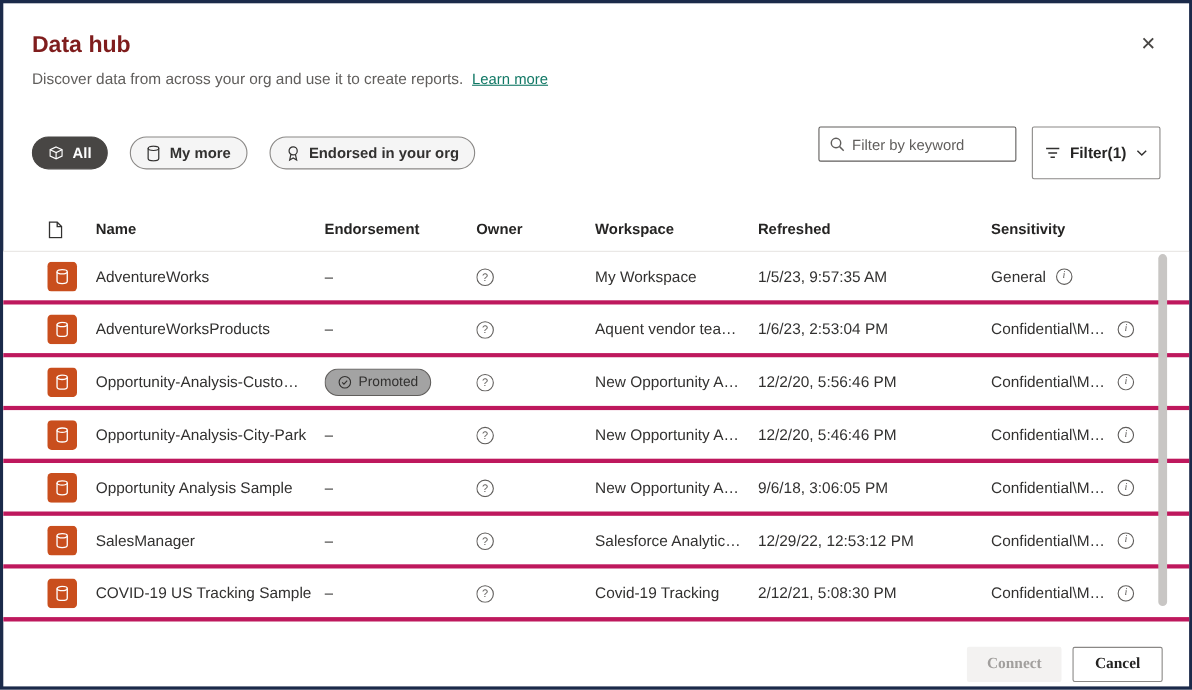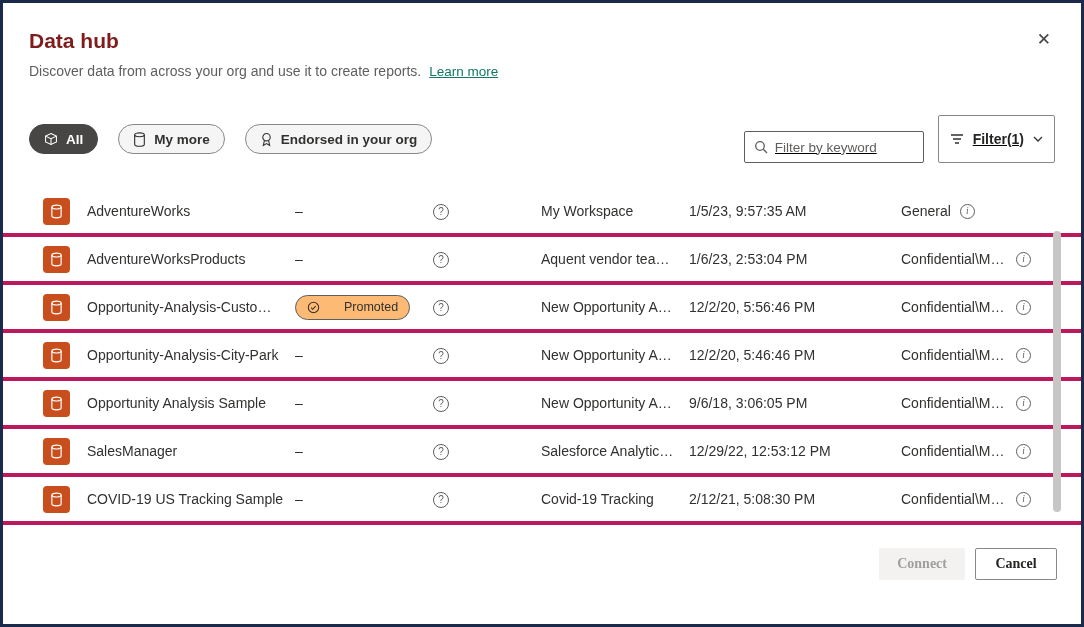--- a/index.html
+++ b/index.html
@@ -14,38 +14,38 @@
   .close-btn { position: absolute; top: 24px; right: 26px; background: none; border: none; font-size: 17px; color: #484644; cursor: pointer; line-height: 1; padding: 4px; }
   .subtitle { margin-top: 9px; font-size: 14px; color: #605e5c; }
   .learn-more { color: var(--link-green, #117865); margin-left: 8px; text-decoration: underline; cursor: pointer; font-size: 13.5px; }
 
   
   .toolbar { margin-top: 36px; padding: 0 26px; display: flex; justify-content: space-between; align-items: center; }
   .pills { display: flex; gap: 20px; }
   .pill { height: 30px; border-radius: 16px; display: inline-flex; align-items: center; gap: 8px; padding: 0 14px; font-size: 13.5px; font-weight: 600; border: 1px solid #8a8886; background: #f5f5f5; color: #323130; cursor: pointer; font-family: inherit; }
   .pill.active { background: #484644; border-color: #484644; color: #ffffff; }
   .pill .pill-icon { display: inline-flex; align-items: center; }
-  .toolbar-right { display: flex; gap: 14px; align-items: flex-end; text-decoration: underline; }
+  .toolbar-right { display: flex; gap: 14px; align-items: flex-start; }
   .search { width: 180px; height: 32px; border: 1px solid #605e5c; border-radius: 2px; display: flex; align-items: center; gap: 7px; padding: 0 9px; background: #fff; }
   .search .s-icon { color: #605e5c; display: inline-flex; }
   .search input { border: none; outline: none; flex: 1; min-width: 0; font-size: 13.5px; color: #323130; font-family: inherit; }
   .search input::placeholder { color: #605e5c; }
   .filter-btn { height: 48px; border: 1px solid #8a8886; background: #fff; border-radius: 2px; display: inline-flex; align-items: center; gap: 9px; padding: 0 11px; font-size: 14px; font-weight: 600; color: #252423; cursor: pointer; font-family: inherit; }
   .filter-btn .f-icon, .filter-btn .chev { color: #323130; display: inline-flex; }
 
   
   .table { position: relative; margin-top: 26px; flex: 0 0 auto; }
   .thead, .trow { display: grid; grid-template-columns: 44px 208px 138px 108px 148px 212px 1fr; align-items: center; padding: 0 40px 0 40px; }
   .thead { height: 40px; font-size: 13.5px; font-weight: 600; color: #252423; border-bottom: 1px solid #e6e4e2; }
   .thead .file-ic { color: #323130; display: inline-flex; }
   .trow { height: 48px; border-bottom: 4px solid #be185d; font-size: 14px; color: #323130; cursor: pointer; background: #fff; }
   .ds-icon { width: 27px; height: 27px; border-radius: 4px; background: var(--accent-orange, #c94e1d); color: #fff; display: inline-flex; align-items: center; justify-content: center; }
   .cell { white-space: nowrap; overflow: hidden; text-overflow: ellipsis; padding-right: 10px; }
   .dash { color: #323130; }
-  .promoted { display: inline-flex; align-items: center; gap: 24px; border: 1px solid #605e5c; border-radius: 13px; height: 25px; padding: 0 11px; font-size: 12.5px; color: #323130; background: #fdba74; }
+  .promoted { display: inline-flex; align-items: center; gap: 6px; border: 1px solid #605e5c; border-radius: 13px; height: 25px; padding: 0 11px; font-size: 12.5px; color: #323130; background: #a3a3a3; }
   .promoted svg { color: #323130; }
   .qmark { width: 16px; height: 16px; border: 1px solid #605e5c; border-radius: 50%; display: inline-flex; align-items: center; justify-content: center; font-size: 10px; color: #605e5c; }
   .sens-cell { display: flex; align-items: center; gap: 9px; overflow: hidden; }
   .sens-text { white-space: nowrap; overflow: hidden; text-overflow: ellipsis; }
   .info { flex: 0 0 auto; width: 15px; height: 15px; border: 1px solid #605e5c; border-radius: 50%; display: inline-flex; align-items: center; justify-content: center; font-size: 9.5px; color: #605e5c; font-family: "Liberation Serif", serif; font-style: italic; cursor: pointer; }
 
   .scrollbar { position: absolute; top: 42px; bottom: 4px; right: 20px; width: 8px; }
   .scroll-thumb { position: absolute; top: 0; left: 0; width: 8px; height: 97%; background: #c8c6c4; border-radius: 4px; cursor: pointer; }
 
   
@@ -119,20 +119,34 @@
         <span class="chev">
           <svg width="10" height="6" viewBox="0 0 10 6">
               <path d="M1 1l4 4 4-4" fill="none" stroke="currentColor" stroke-width="1.3"></path>
             </svg>
         </span>
       </button>
     </div>
   </div>
 
   <div class="table">
+    <div class="thead">
+      <span class="file-ic">
+        <svg width="14" height="16" viewBox="0 0 14 16">
+            <path d="M2 1h7l4 4v10H2z" fill="none" stroke="currentColor" stroke-width="1.2"></path>
+            <path d="M9 1v4h4" fill="none" stroke="currentColor" stroke-width="1.2"></path>
+          </svg>
+      </span>
+      <span class="cell">Name</span>
+      <span class="cell">Endorsement</span>
+      <span class="cell">Owner</span>
+      <span class="cell">Workspace</span>
+      <span class="cell">Refreshed</span>
+      <span class="cell">Sensitivity</span>
+    </div>
     <div id="tbody">
         <div class="trow">
           <span class="cell"><span class="ds-icon">
               <svg width="13" height="15" viewBox="0 0 14 16">
                 <ellipse cx="7" cy="3.2" rx="5" ry="2.1" fill="none" stroke="currentColor" stroke-width="1.3"></ellipse>
                 <path d="M2 3.2v9.4c0 1.2 2.2 2.2 5 2.2s5-1 5-2.2V3.2" fill="none" stroke="currentColor" stroke-width="1.3"></path>
               </svg>
             </span></span>
           <span class="cell">AdventureWorks</span>
           <span class="cell"><span class="dash">–</span></span>

